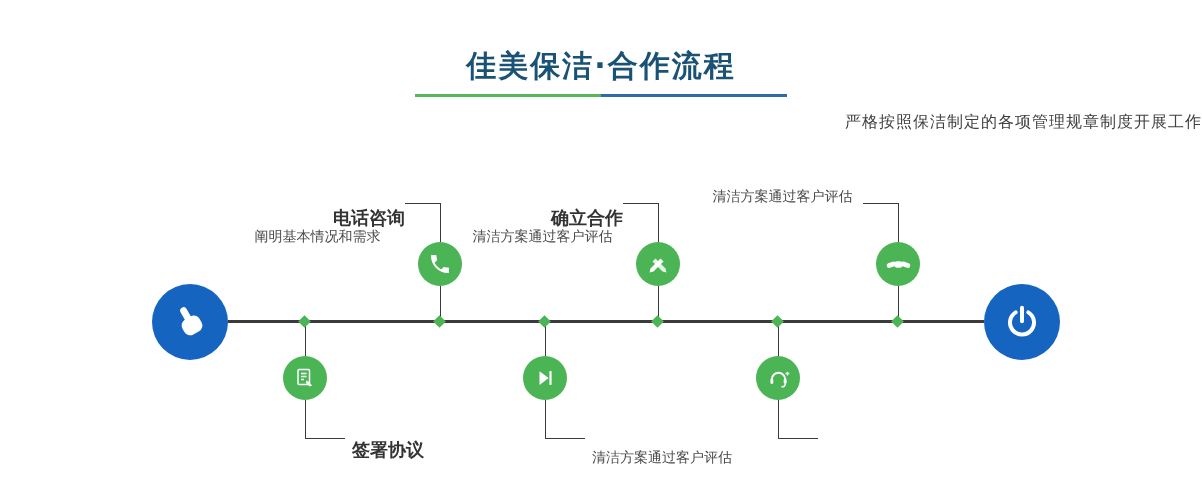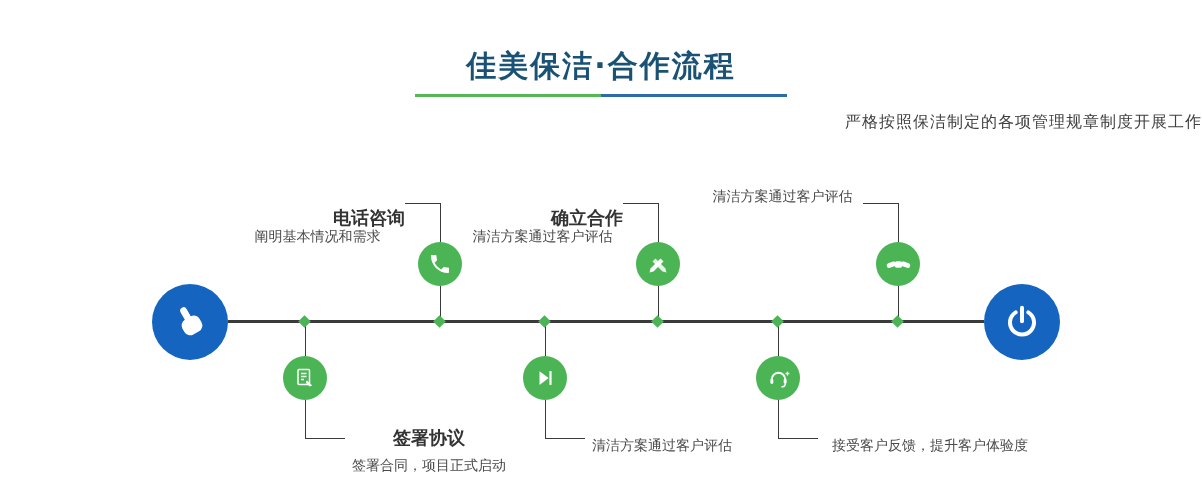--- a/index.html
+++ b/index.html
@@ -71,21 +71,21 @@
   .hline { position: absolute; height: 1px; background: #3a3a3a; }
   .toplabel { position: absolute; top: 188px; }
   .toplabel .t {
     font-size: 18px; font-weight: bold; color: #333;
     text-align: right; line-height: 20px; white-space: nowrap; margin-top: 20px;
   }
   .toplabel .d {
     font-size: 14px; color: #4a4a4a;
     text-align: center; white-space: nowrap;
   }
-  .bottomlabel { position: absolute; top: 428px; text-align: center; }
+  .bottomlabel { position: absolute; top: 440px; text-align: left; }
   .bottomlabel .t {
     font-size: 18px; font-weight: bold; color: #333;
     line-height: 20px; white-space: nowrap;
   }
   .bottomlabel .d {
     font-size: 14px; color: #4a4a4a;
     margin-top: 9px; white-space: nowrap;
   }
 </style>
 </head>
@@ -202,23 +202,21 @@
     <div class="toplabel" style="left:462px;width:161px">
       <div class="t">确立合作</div>
       <div class="d">清洁方案通过客户评估</div>
     </div>
     <div class="toplabel" style="left:702px;width:161px">
       <div class="d">清洁方案通过客户评估</div>
     </div>
 
     <div class="bottomlabel" style="left:352px">
       <div class="t">签署协议</div>
-      <div class="d">签署合同，项目正式启动</div>
     </div>
     <div class="bottomlabel" style="left:592px">
       <div class="d">清洁方案通过客户评估</div>
     </div>
     <div class="bottomlabel" style="left:832px">
-      <div class="d">接受客户反馈，提升客户体验度</div>
     </div>
 
   </div>
 </div>
 
 </body></html>

